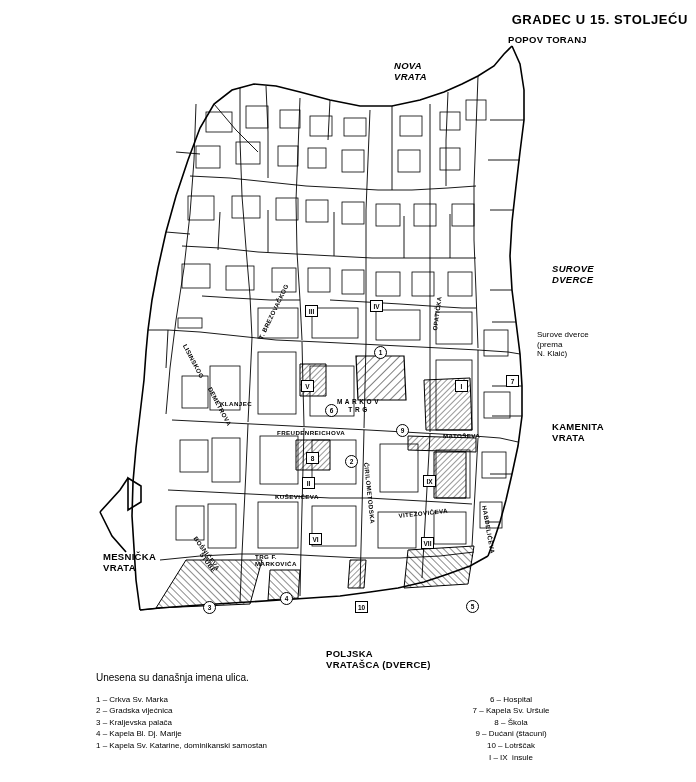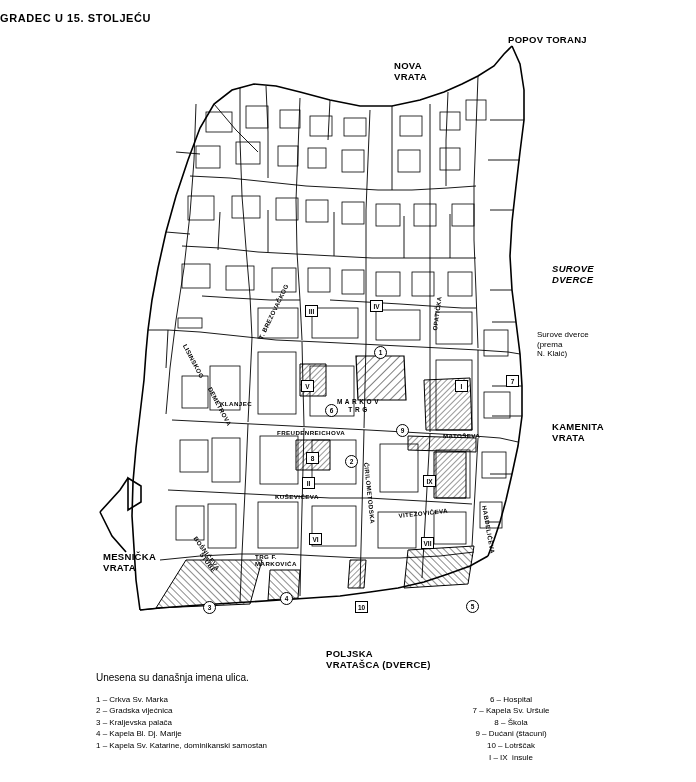--- a/index.html
+++ b/index.html
@@ -23,22 +23,22 @@
   }
   #map-svg {
     position: absolute;
     left: 0; top: 0;
   }
   .title {
     position: absolute;
     left: 0;
     top: 12px;
     width: 688px;
-    text-align: left;
-    font-size: 11px;
+    text-align: right;
+    font-size: 13px;
     font-weight: bold;
     letter-spacing: 0.6px;
   }
   .gate-label {
     position: absolute;
     font-size: 9.5px;
     font-weight: bold;
     line-height: 11px;
     letter-spacing: 0.3px;
     white-space: pre-line;
@@ -263,21 +263,21 @@
       <polygon points="434,452 466,452 466,498 434,498" fill="url(#hatchC)" stroke="#000" stroke-width="1"></polygon>
       <polygon points="300,364 326,364 326,396 300,396" fill="url(#hatchC)" stroke="#000" stroke-width="1"></polygon>
       <polygon points="296,440 330,440 330,470 296,470" fill="url(#hatchC)" stroke="#000" stroke-width="1"></polygon>
       <polygon points="348,588 364,588 366,560 350,560" fill="url(#hatchC)" stroke="#000" stroke-width="1"></polygon>
     </g>
   </svg>
 
   <div class="title">GRADEC U 15. STOLJEĆU</div>
 
   <div class="gate-label" style="left:508px; top:34px;">POPOV TORANJ</div>
-  <div class="gate-label" style="left:394px; top:60px;">NOVA
+  <div class="gate-label" style="left:394px; top:60px;font-style:italic;">NOVA
 VRATA</div>
   <div class="gate-label" style="left:552px; top:263px;font-style:italic;">SUROVE
 DVERCE</div>
   <div class="gate-label" style="left:552px; top:421px;">KAMENITA
 VRATA</div>
   <div class="gate-label" style="left:103px; top:551px;">MESNIČKA
 VRATA</div>
   <div class="gate-label" style="left:326px; top:648px;">POLJSKA
 VRATAŠCA (DVERCE)</div>
 

